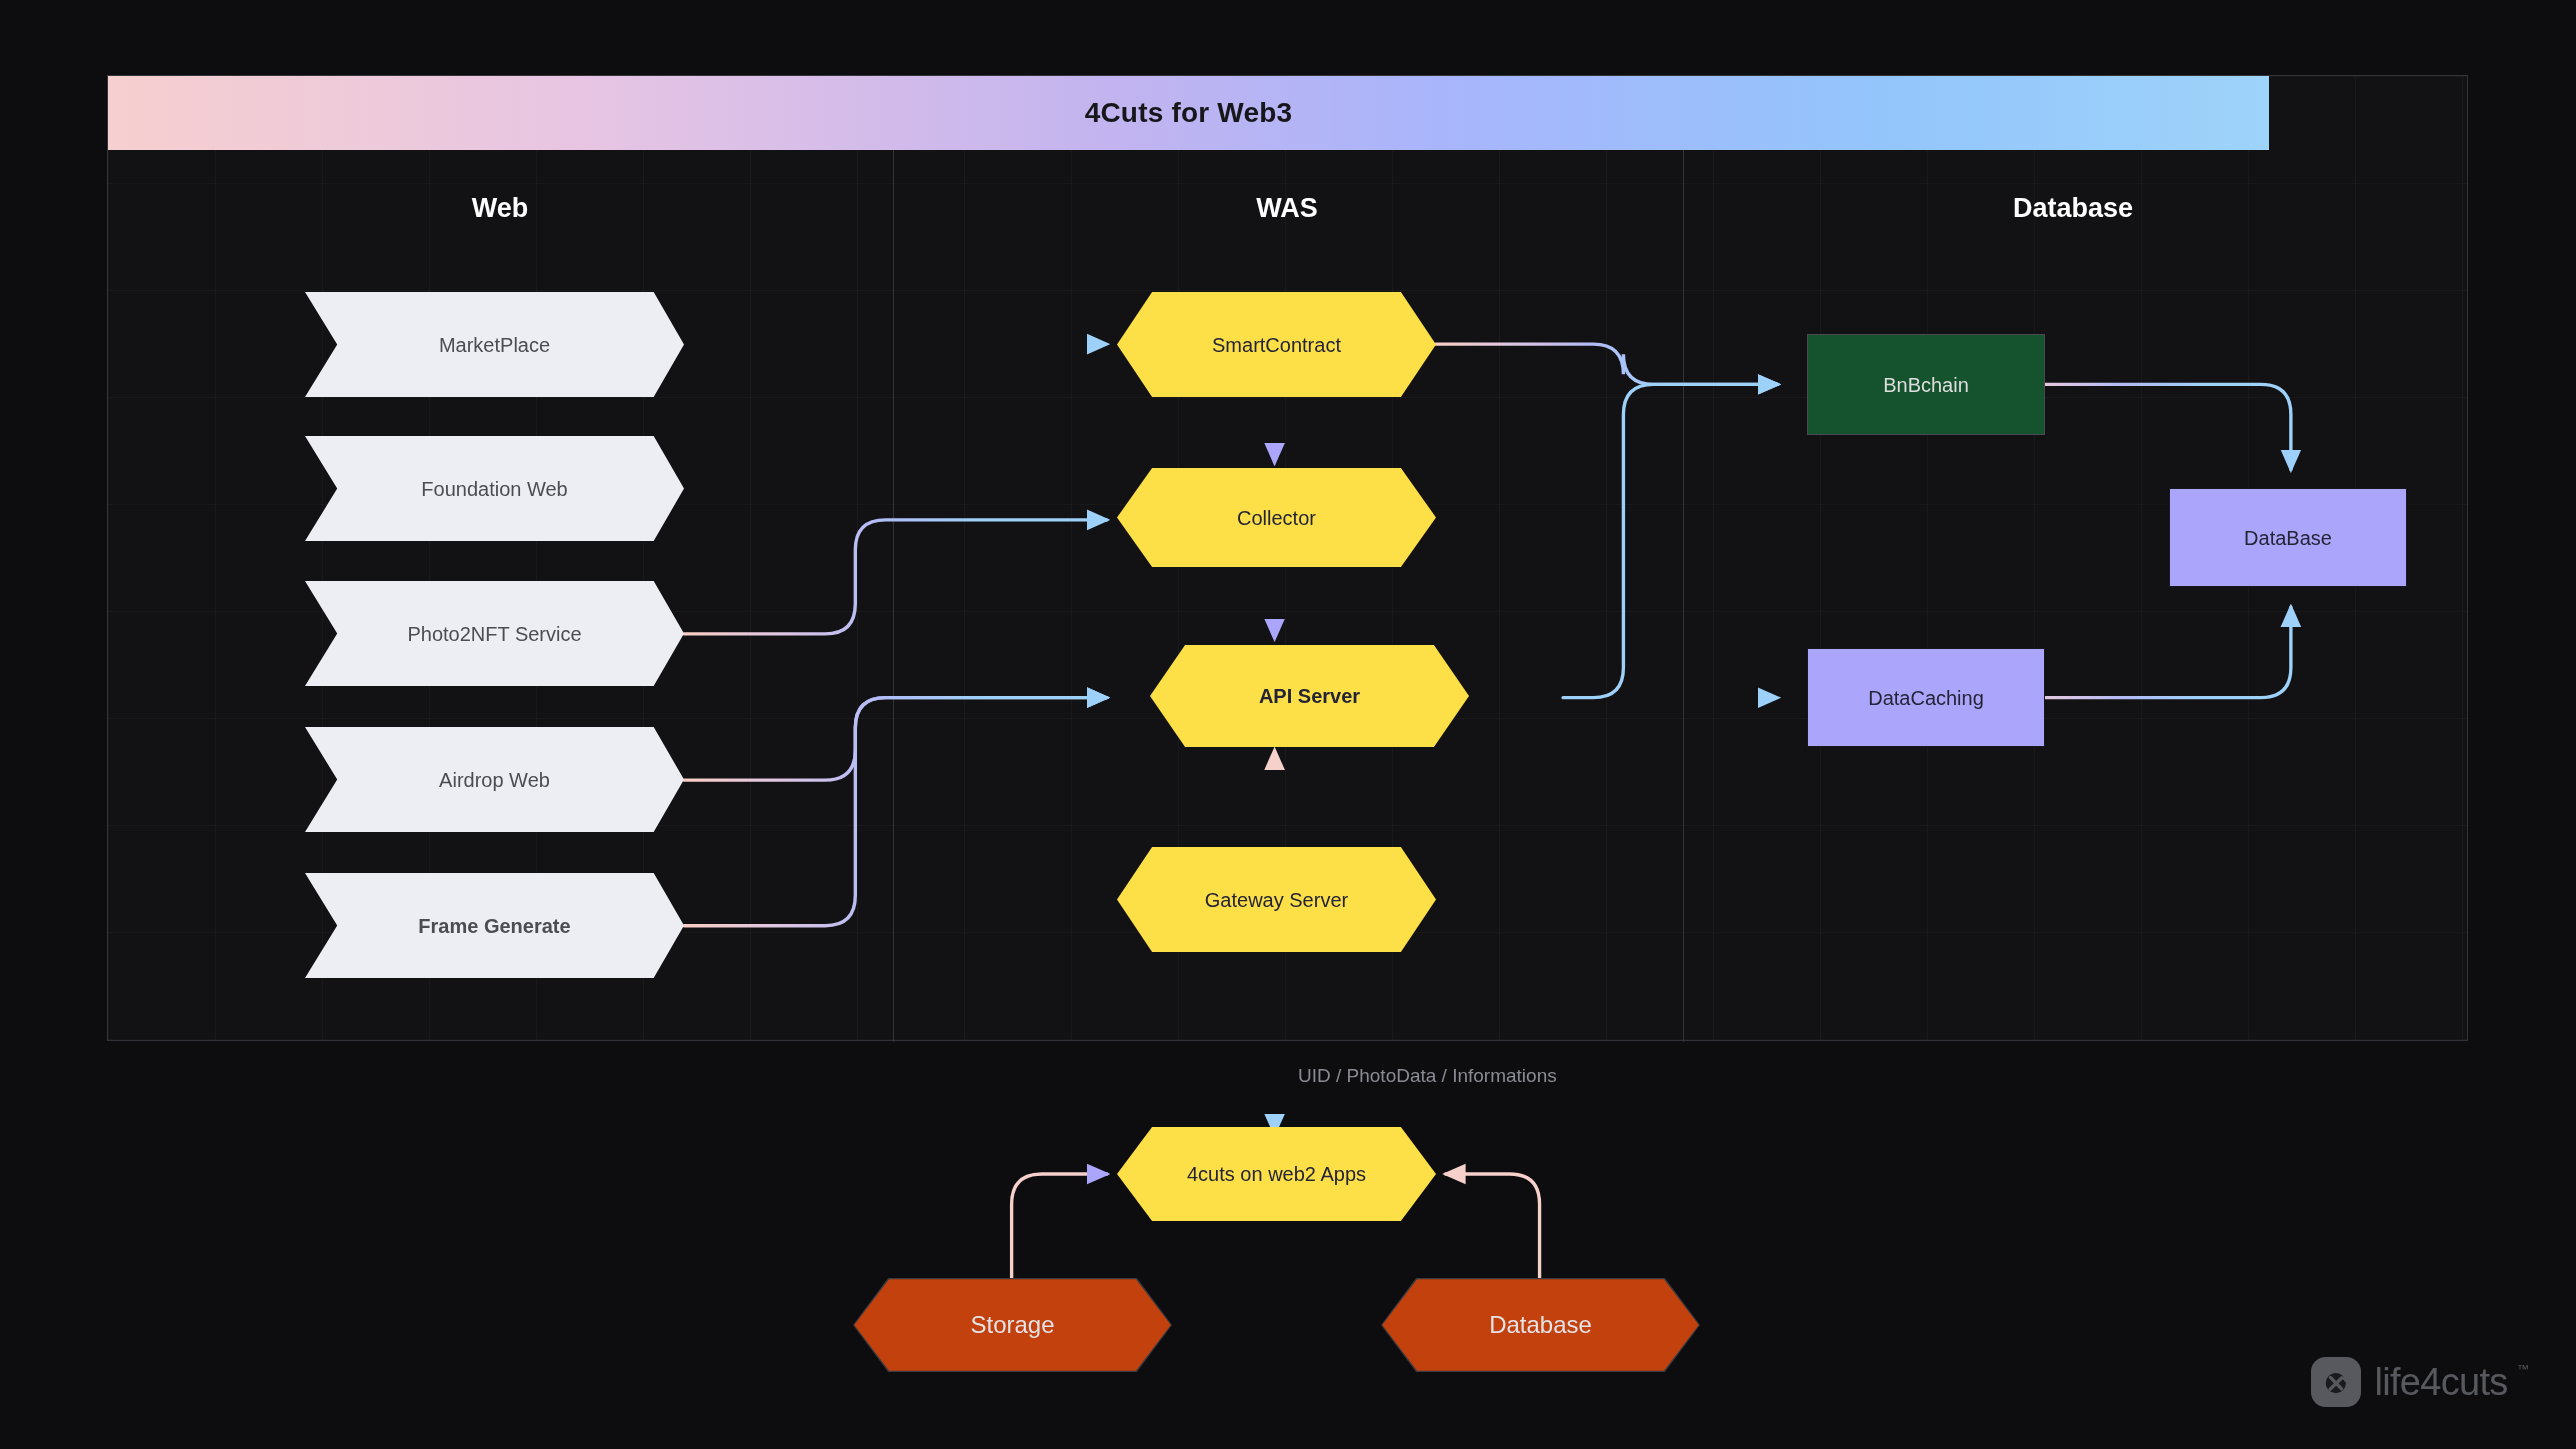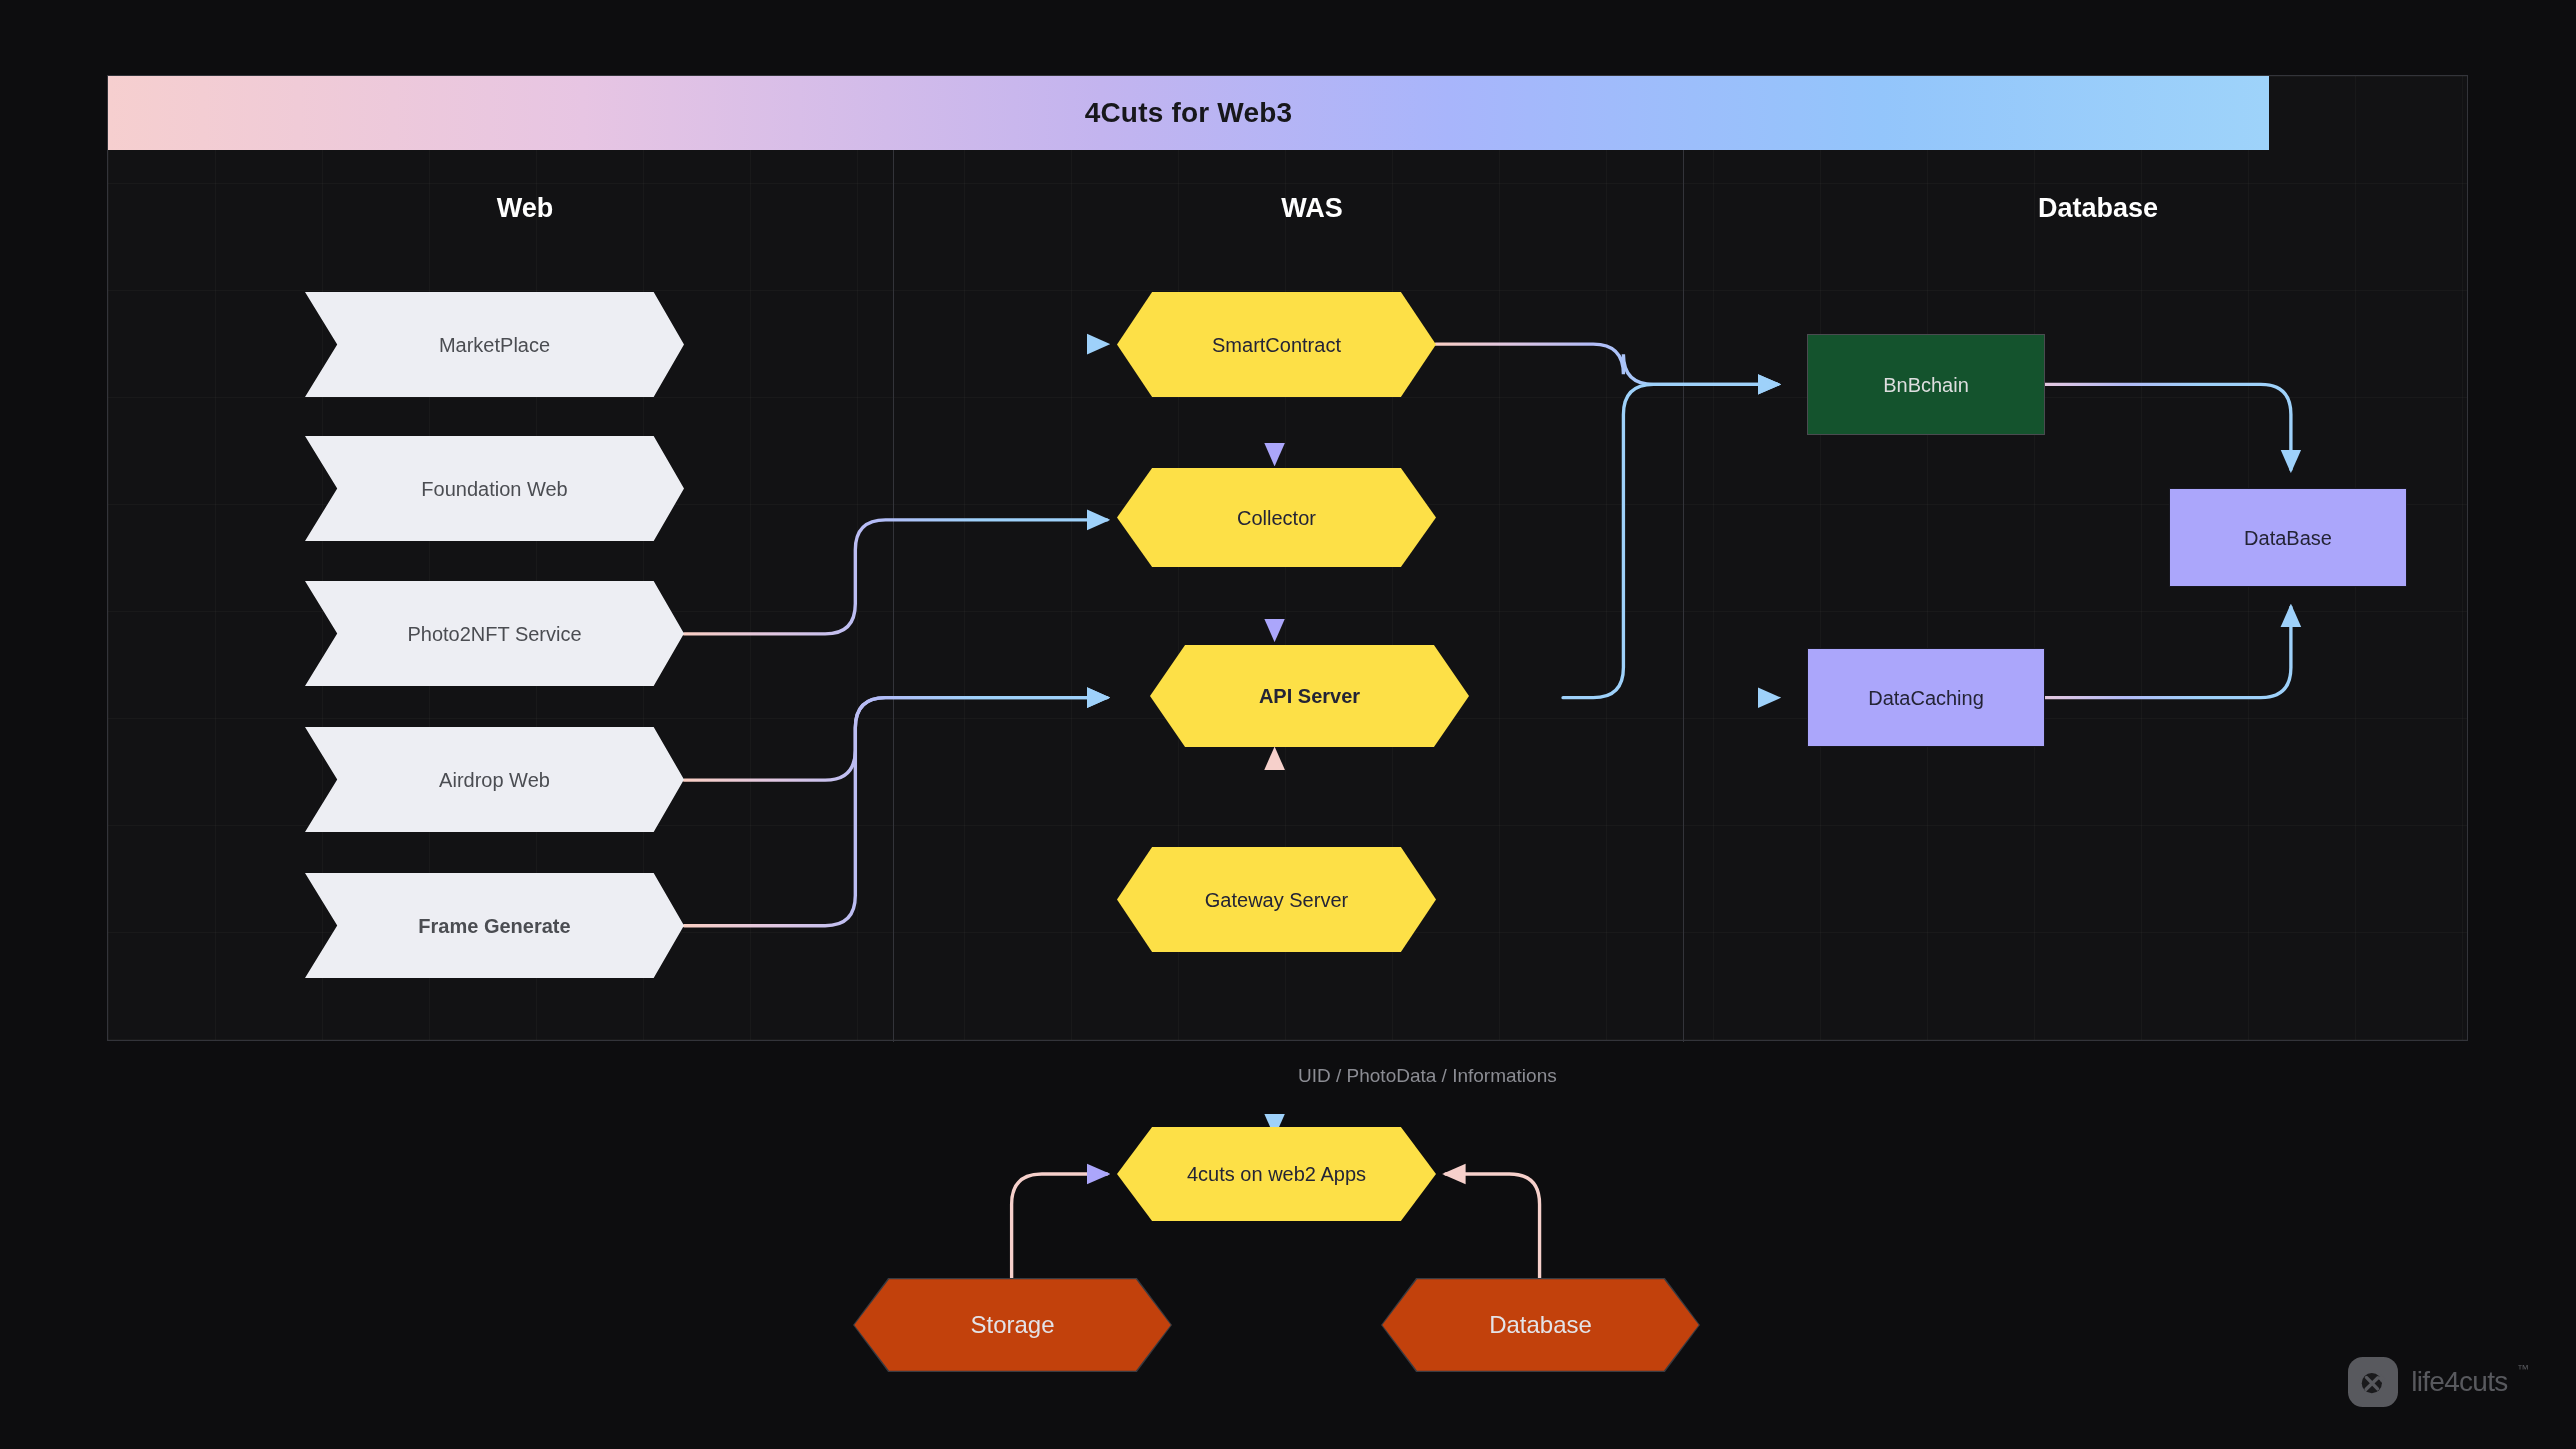--- a/index.html
+++ b/index.html
@@ -28,21 +28,21 @@
     display:flex; align-items:center; justify-content:center;
   }
   #banner .t { font-size:28px; font-weight:700; color:#17171b; letter-spacing:0.2px; }
 
   
   .lane-div { position:absolute; top:74px; width:0.7px; height:892px; background:#33343a; }
 
   
   .col-head {
     position:absolute; font-size:27px; font-weight:700; color:#ffffff;
-    text-align:center; transform:translateX(-50%);margin-left:25px;
+    text-align:center; transform:translateX(-50%);
   }
 
   
   #edges { position:absolute; left:0; top:0; width:2576px; height:1449px; pointer-events:none; }
 
   
   .node {
     position:absolute; display:flex; align-items:center; justify-content:center;
     font-size:20px; text-align:center; line-height:1.1;
   }
@@ -71,21 +71,21 @@
   .edge-label {
     position:absolute; font-size:19px; color:#8b8c93; white-space:nowrap;
   }
 
   
   #logo { position:absolute; right:47px; bottom:42px; display:flex; align-items:center; gap:13.4px; }
   #logo .mark {
     width:50px; height:50px; border-radius:14.8px; background:#58595e;
     display:flex; align-items:center; justify-content:center;
   }
-  #logo .wordmark { font-size:28px; color:#58595e; letter-spacing:-0.7px; font-weight:500; }
+  #logo .wordmark { font-size:38px; color:#58595e; letter-spacing:-0.7px; font-weight:500; }
   #logo .tm { font-size:12px; color:#58595e; align-self:flex-start; margin-top:5.4px; margin-left:-4px; }
 </style>
 </head>
 <body>
 
 <div id="stage">
 
   <div id="frame">
     <div id="banner">
       <span class="t">4Cuts for Web3</span>

